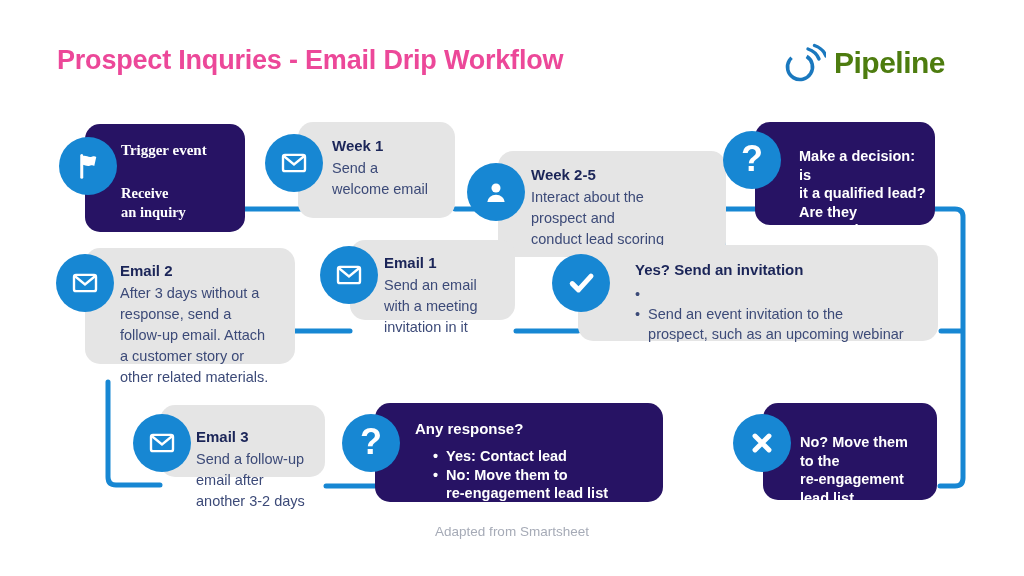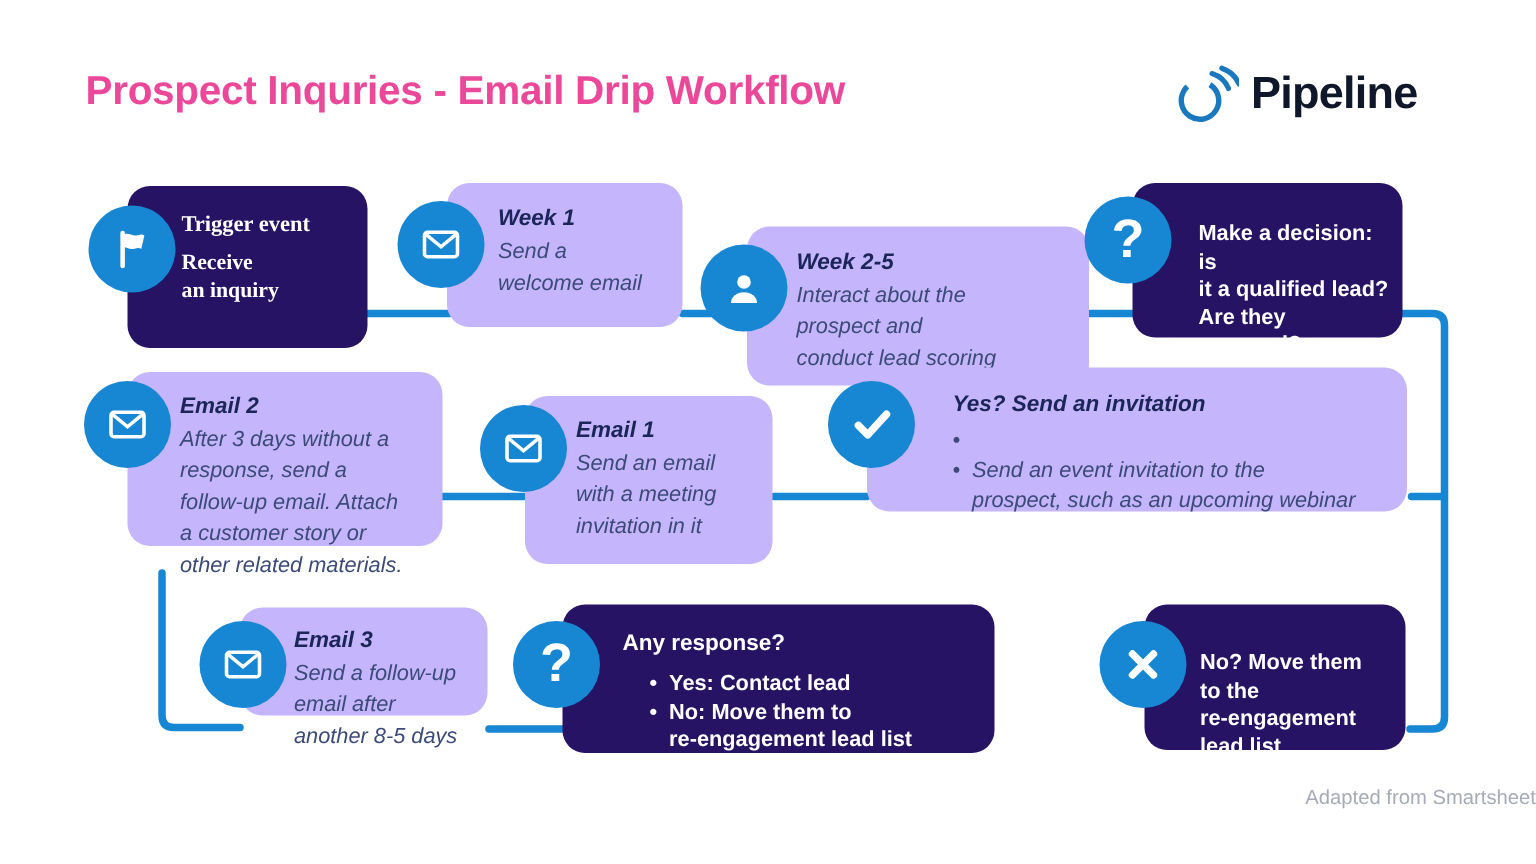--- a/index.html
+++ b/index.html
@@ -6,45 +6,45 @@
   .canvas{
     position:relative;width:1024px;height:576px;background:#ffffff;
     font-family:"Liberation Sans", sans-serif;overflow:hidden;
   }
   
   .title{
     position:absolute;left:57px;top:45px;
     font-size:27px;font-weight:800;color:#ec4899;letter-spacing:-0.2px;
   }
   .logo{position:absolute;left:780px;top:40px;display:flex;align-items:center;gap:8px;}
-  .logo-text{font-size:30px;font-weight:800;color:#0f172a;letter-spacing:-0.5px;}
+  .logo-text{font-size:30px;font-weight:800;color:#4d7c0f;letter-spacing:-0.5px;}
   
   .wires{position:absolute;left:0;top:0;width:1024px;height:576px;}
   
   .node{position:absolute;border-radius:15px;box-sizing:border-box;}
   .node.dark{background:#271364;color:#ffffff;}
-  .node.light{background:#c4b5fd;color:#3c4a78;font-style:italic;}
+  .node.light{background:#e5e5e5;color:#3c4a78;}
   .badge{
     position:absolute;width:58px;height:58px;border-radius:50%;
     background:#1787d3;display:flex;align-items:center;justify-content:center;
     color:#ffffff;
   }
   .badge .qmark{font-size:36px;font-weight:800;line-height:1;transform:translateY(-1px);}
   .nd-title{font-size:15px;font-weight:700;}
   .node.light .nd-title{color:#1b2558;}
   .nd-body{font-size:14.5px;line-height:21px;white-space:pre-line;margin-top:4px;}
   .node.dark .nd-body{font-weight:700;line-height:18.5px;}
   .node.dark .nd-title{line-height:19px;}
   .bullets{margin-top:6px;}
   .bullet{display:flex;gap:8px;font-size:14.5px;line-height:20px;}
   .bullet .dot{flex:0 0 auto;}
   .bullet .btxt{white-space:pre-line;}
   .node.dark .bullet{font-weight:700;line-height:18.5px;}
   .footer{
-    position:absolute;left:0;top:524px;width:1024px;text-align:right;
+    position:absolute;left:0;top:524px;width:1024px;text-align:center;
     font-size:13.5px;color:#a6abb7;
   }
   svg{display:block;}
 </style>
 </head>
 <body>
 
 <div class="canvas">
 
   <div class="title">Prospect Inquries - Email Drip Workflow</div>
@@ -75,21 +75,21 @@
   </svg>
 
   <div class="node dark" style="left:85px;top:124px;width:160px;height:108px;padding:17px 10px 0 36px;font-family:Liberation Serif, serif;">
     <div class="badge" style="left:-26px;top:13px;">
       <svg width="30" height="30" viewBox="0 0 24 24">
         <path d="M7 3.5 V21" stroke="#fff" stroke-width="2.4" stroke-linecap="round" fill="none"></path>
         <path d="M7 4.5 c3.2-1.8 5 1.1 8 .1 1.8-.6 2.6-.4 3.6.1 l-1.6 7.2 c-1-.5-1.8-.7-3.6-.1 -3 1-4.8-1.9-7.2-.3 z" fill="#fff"></path>
       </svg>
     </div>
     <div class="nd-title">Trigger event</div>
-    <div class="nd-body" style="margin-top:6px;">Receive
+    <div class="nd-body" style="margin-top:24px;">Receive
 an inquiry</div>
   </div>
 
   <div class="node light" style="left:298px;top:122px;width:157px;height:96px;padding:15px 8px 0 34px;">
     <div class="badge" style="left:-33px;top:12px;">
       <svg width="30" height="30" viewBox="0 0 24 24" fill="none" stroke="#fff" stroke-width="1.9">
         <rect x="3.2" y="5.5" width="17.6" height="13" rx="1.6"></rect>
         <path d="M4 6.6 l8 6.6 8-6.6"></path>
       </svg>
     </div>
@@ -128,21 +128,21 @@
       </svg>
     </div>
     <div class="nd-title">Email 2</div>
     <div class="nd-body">After 3 days without a
 response, send a
 follow-up email. Attach
 a customer story or
 other related materials.</div>
   </div>
 
-  <div class="node light" style="left:350px;top:264px;width:165px;height:112px;padding:14px 6px 0 34px;">
+  <div class="node light" style="left:350px;top:240px;width:165px;height:80px;padding:14px 6px 0 34px;">
     <div class="badge" style="left:-30px;top:6px;">
       <svg width="30" height="30" viewBox="0 0 24 24" fill="none" stroke="#fff" stroke-width="1.9">
         <rect x="3.2" y="5.5" width="17.6" height="13" rx="1.6"></rect>
         <path d="M4 6.6 l8 6.6 8-6.6"></path>
       </svg>
     </div>
     <div class="nd-title">Email 1</div>
     <div class="nd-body">Send an email
 with a meeting
 invitation in it</div>
@@ -160,31 +160,31 @@
         <span class="dot">•</span>
       </div>
       <div class="bullet">
         <span class="dot">•</span>
         <span class="btxt">Send an event invitation to the
 prospect, such as an upcoming webinar</span>
       </div>
     </div>
   </div>
 
-  <div class="node light" style="left:160px;top:405px;width:165px;height:72px;padding:13px 6px 0 36px;">
+  <div class="node light" style="left:160px;top:405px;width:165px;height:72px;padding:23px 6px 0 36px;">
     <div class="badge" style="left:-27px;top:9px;">
       <svg width="30" height="30" viewBox="0 0 24 24" fill="none" stroke="#fff" stroke-width="1.9">
         <rect x="3.2" y="5.5" width="17.6" height="13" rx="1.6"></rect>
         <path d="M4 6.6 l8 6.6 8-6.6"></path>
       </svg>
     </div>
     <div class="nd-title">Email 3</div>
     <div class="nd-body">Send a follow-up
 email after
-another 8-5 days</div>
+another 3-2 days</div>
   </div>
 
   <div class="node dark" style="left:375px;top:403px;width:288px;height:99px;padding:16px 8px 0 40px;">
     <div class="badge" style="left:-33px;top:11px;">
       <span class="qmark">?</span>
     </div>
     <div class="nd-title">Any response?</div>
     <div class="bullets" style="margin-top:9px;padding-left:18px;">
       <div class="bullet">
         <span class="dot">•</span>

